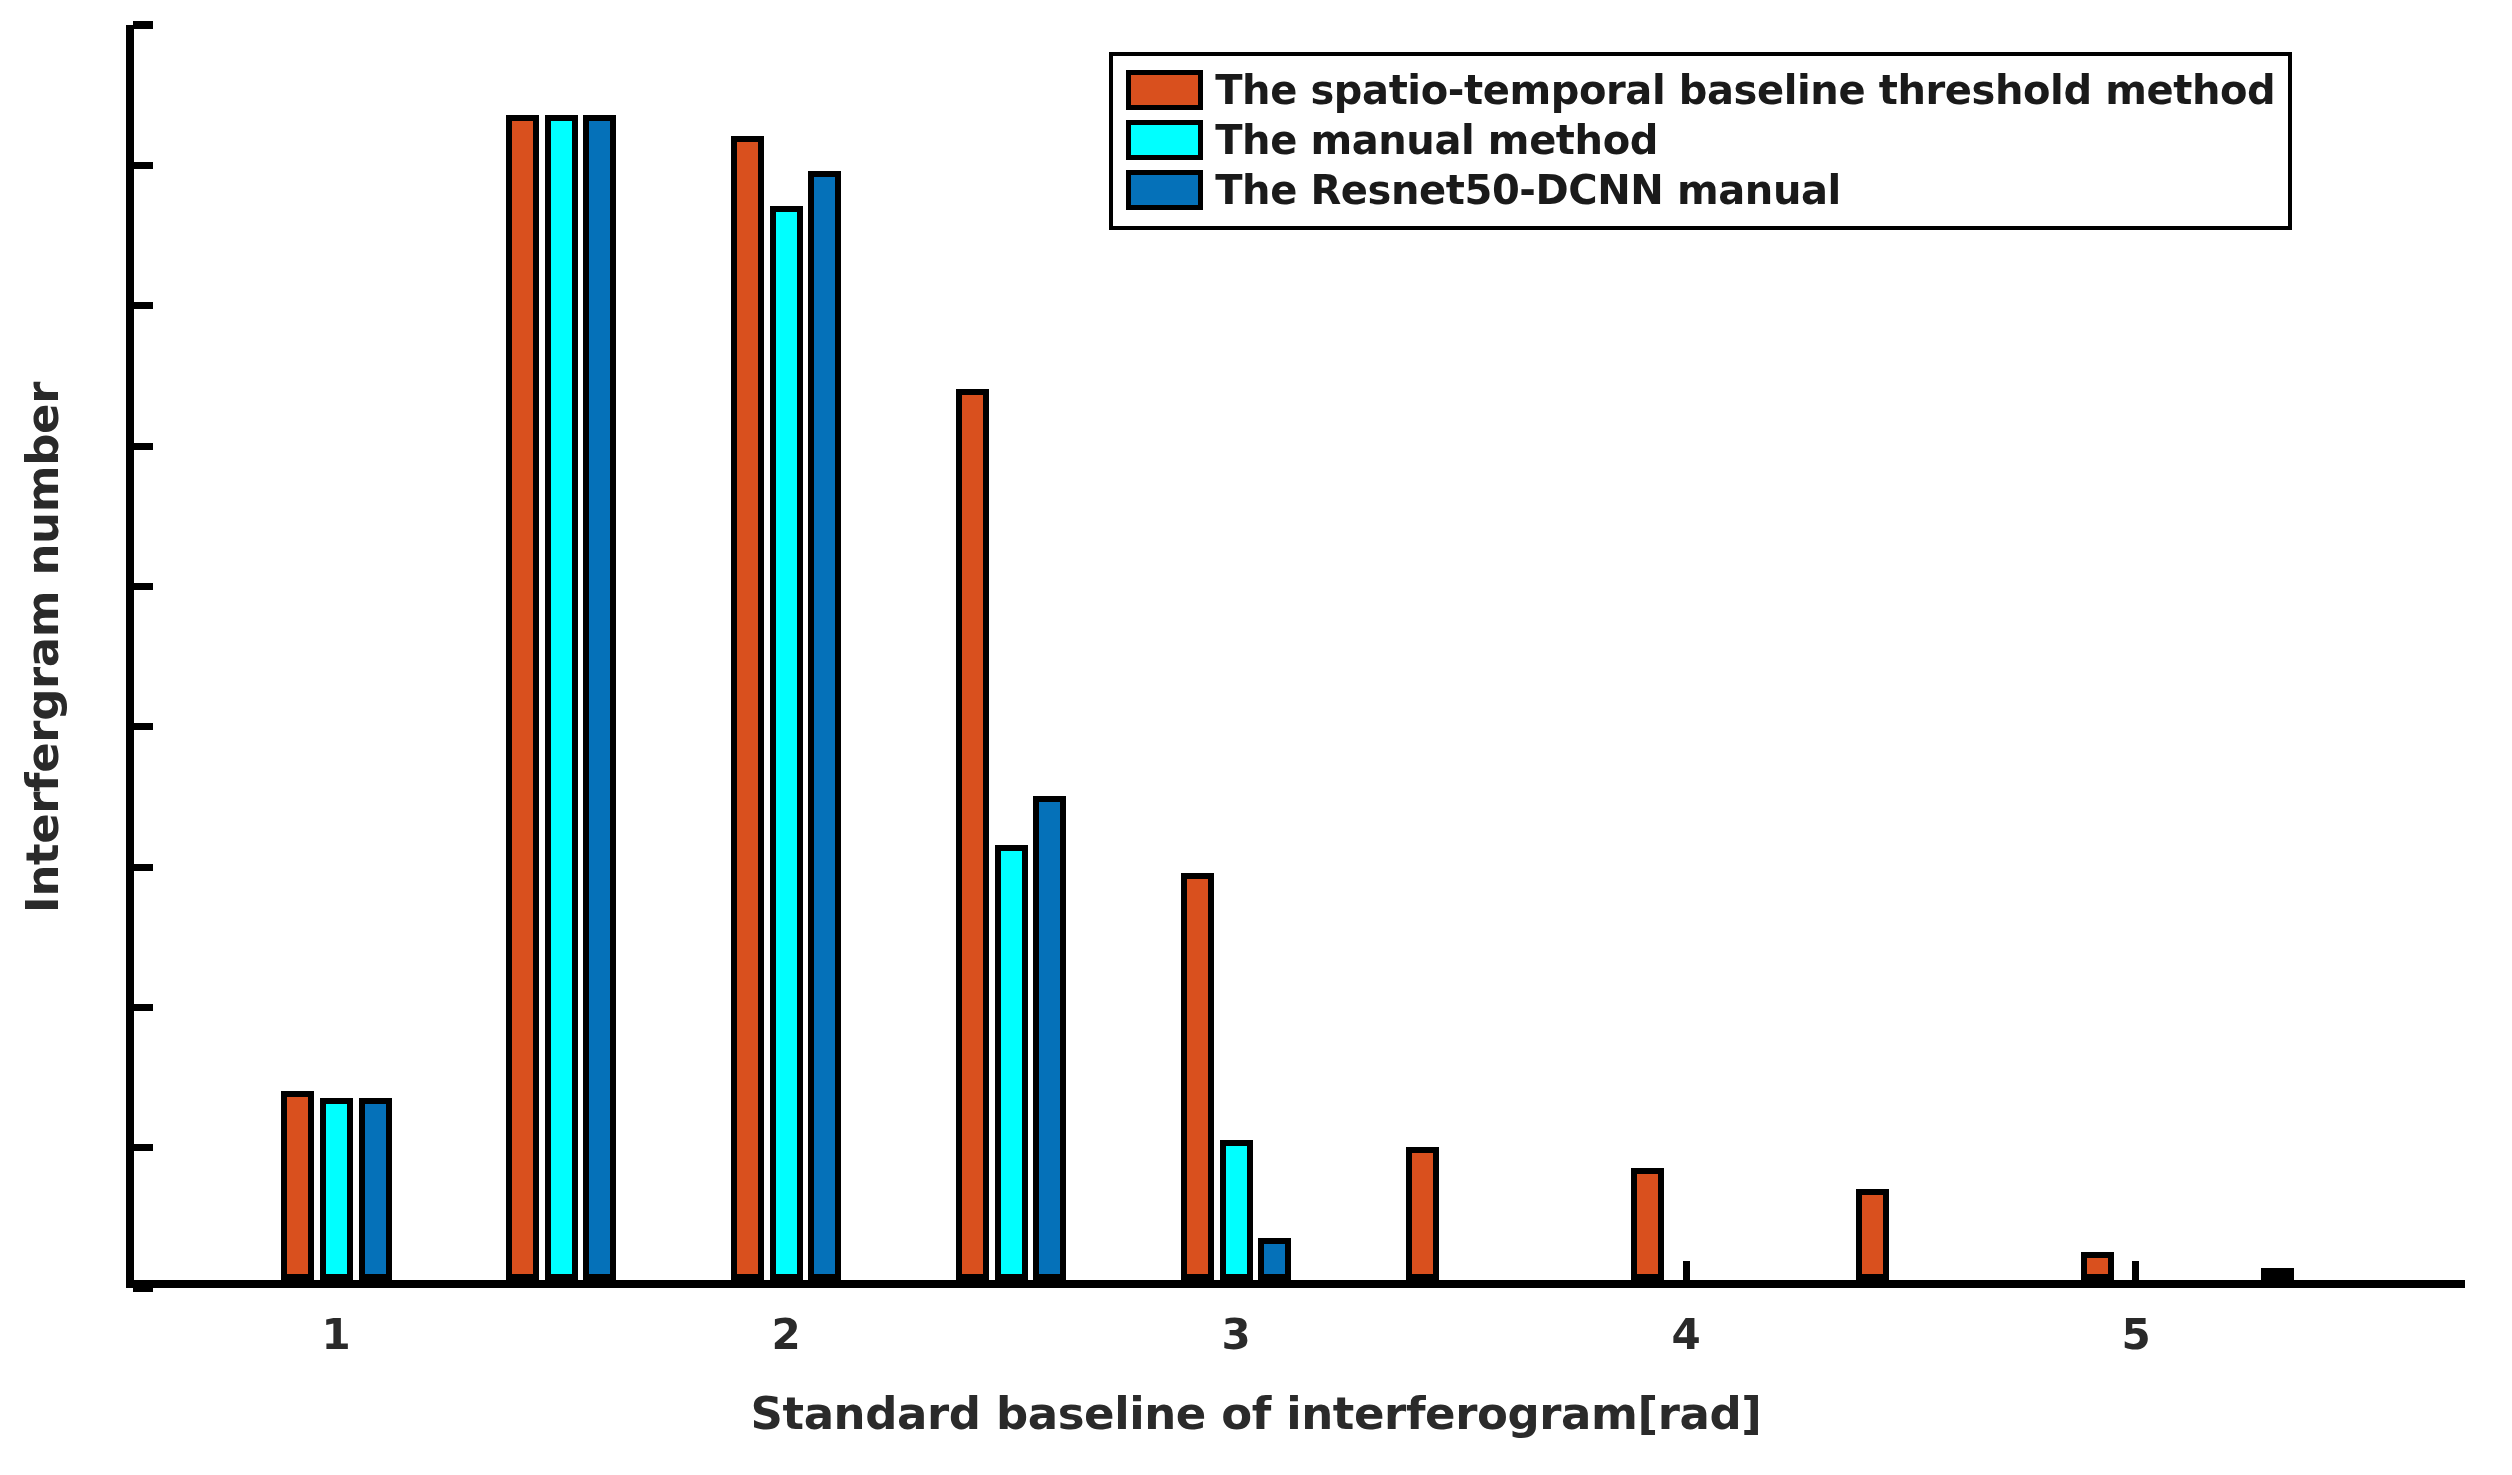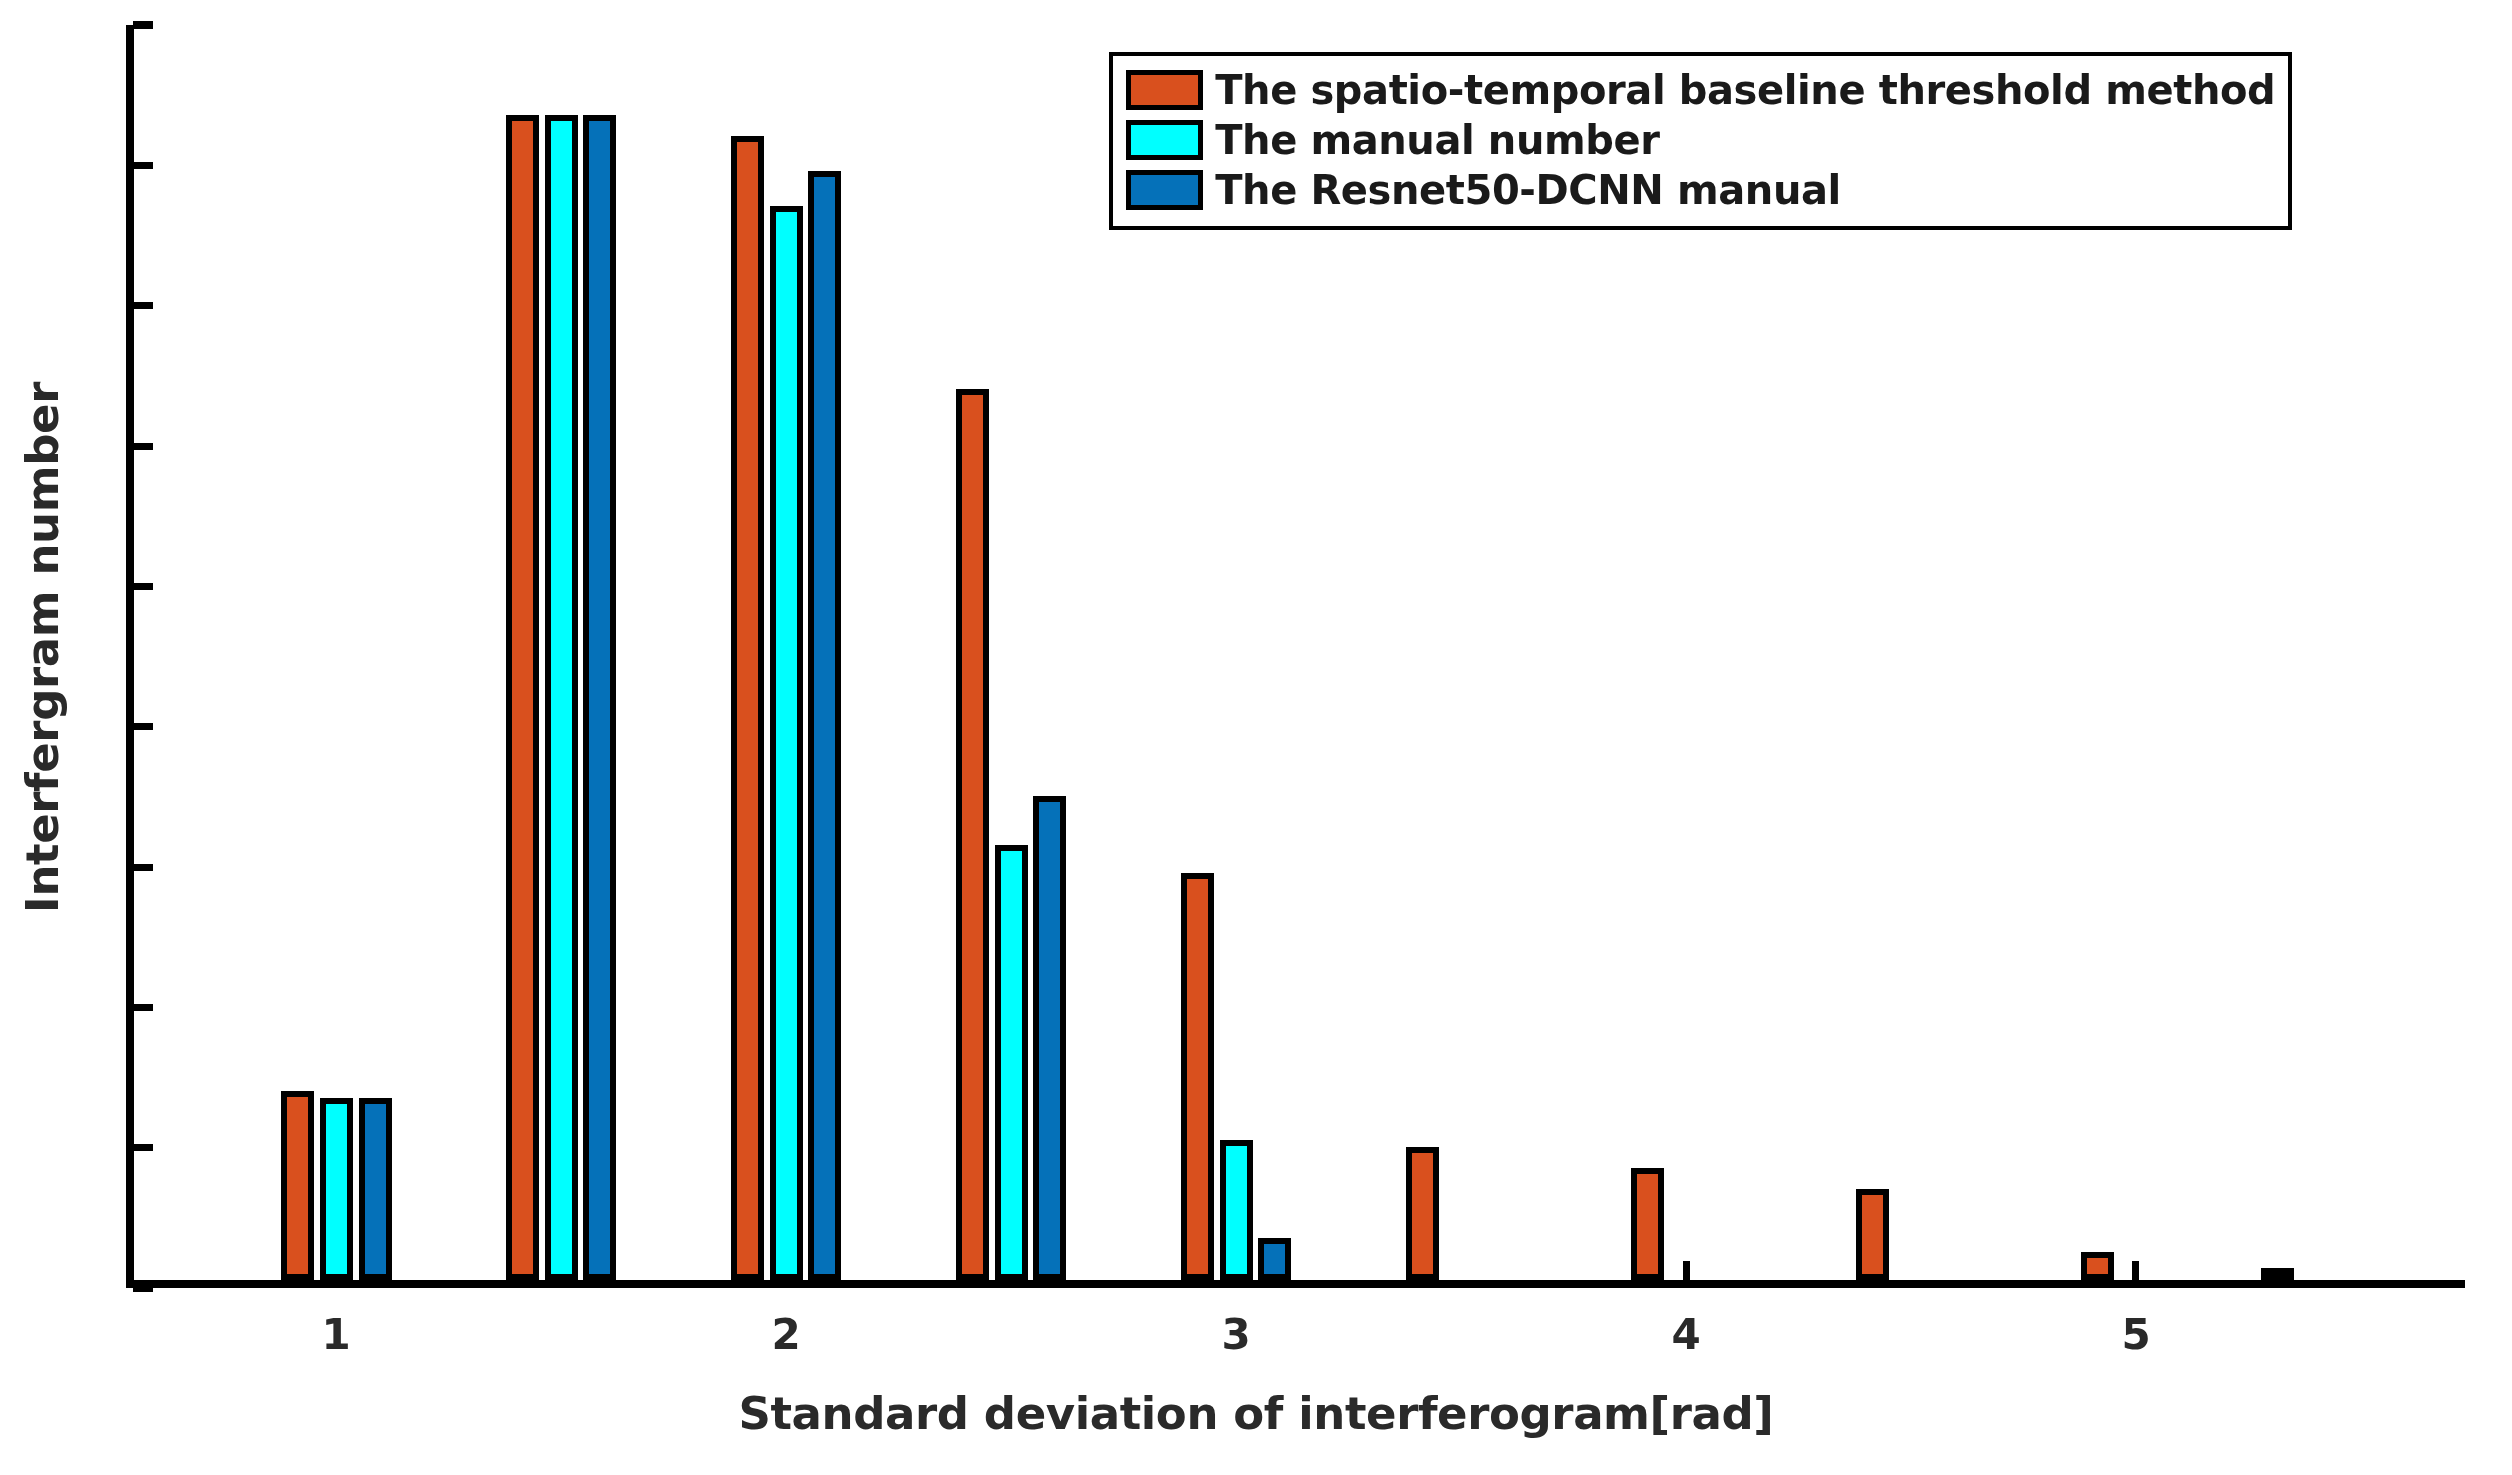--- a/index.html
+++ b/index.html
@@ -124,30 +124,30 @@
           <div class="bar s2" title="The Resnet50-DCNN method: 6" style="left: 1124px; width: 33px; height: 42px;"></div>
           <div class="bar s0" title="The spatio-temporal baseline threshold method: 19" style="left: 1272px; width: 33px; height: 133px;"></div>
           <div class="bar s0" title="The spatio-temporal baseline threshold method: 16" style="left: 1497px; width: 33px; height: 112px;"></div>
           <div class="bar s0" title="The spatio-temporal baseline threshold method: 13" style="left: 1722px; width: 33px; height: 91px;"></div>
           <div class="bar s0" title="The spatio-temporal baseline threshold method: 4" style="left: 1947px; width: 33px; height: 28px;"></div>
           <div class="bar s0" title="The spatio-temporal baseline threshold method: 1" style="left: 2127px; width: 33px; height: 7px;"></div>
         </div>
     </div>
   </div>
 
-  <div id="xlabel">Standard deviation of interferogram[rad]</div>
+  <div id="xlabel">Standard baseline of interferogram[rad]</div>
 
   <div id="legend">
     <div class="legend-row">
       <span class="legend-swatch s0"></span>
       <span class="legend-text">The spatio-temporal baseline threshold method</span>
     </div>
     <div class="legend-row">
       <span class="legend-swatch s1"></span>
-      <span class="legend-text">The manual number</span>
+      <span class="legend-text">The manual method</span>
     </div>
     <div class="legend-row">
       <span class="legend-swatch s2"></span>
       <span class="legend-text">The Resnet50-DCNN manual</span>
     </div>
   </div>
 
 </div>
 
 

